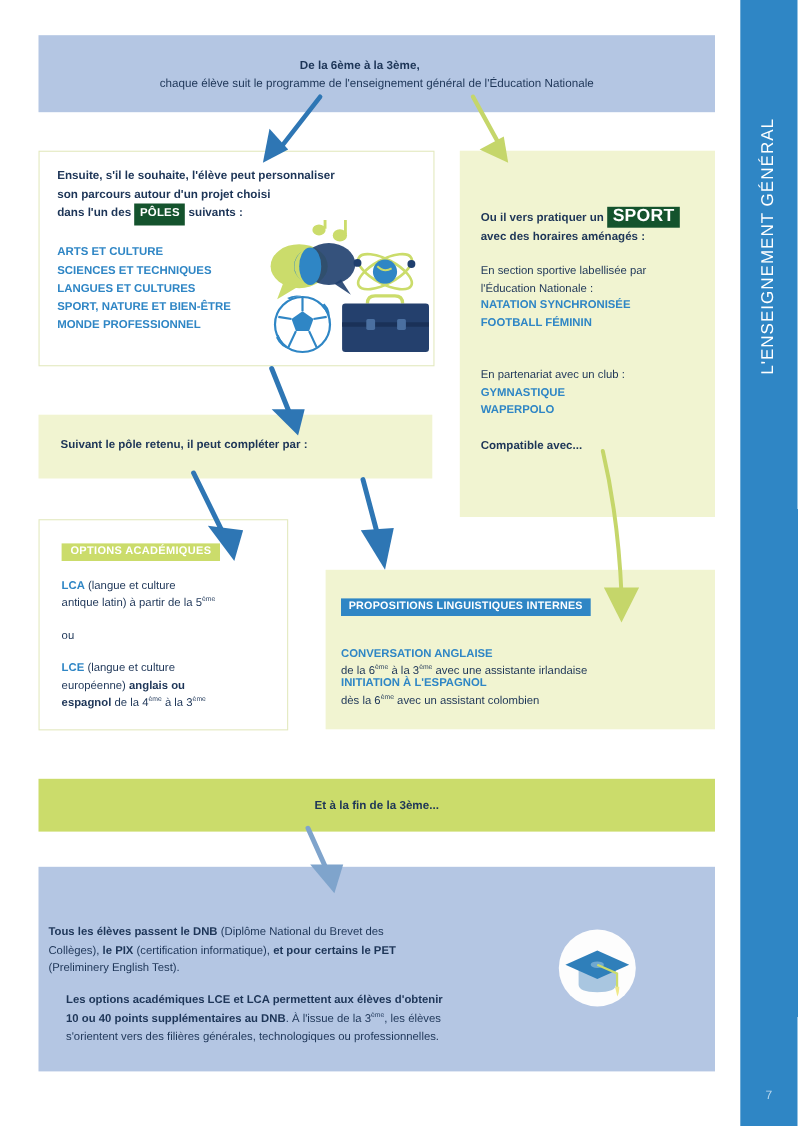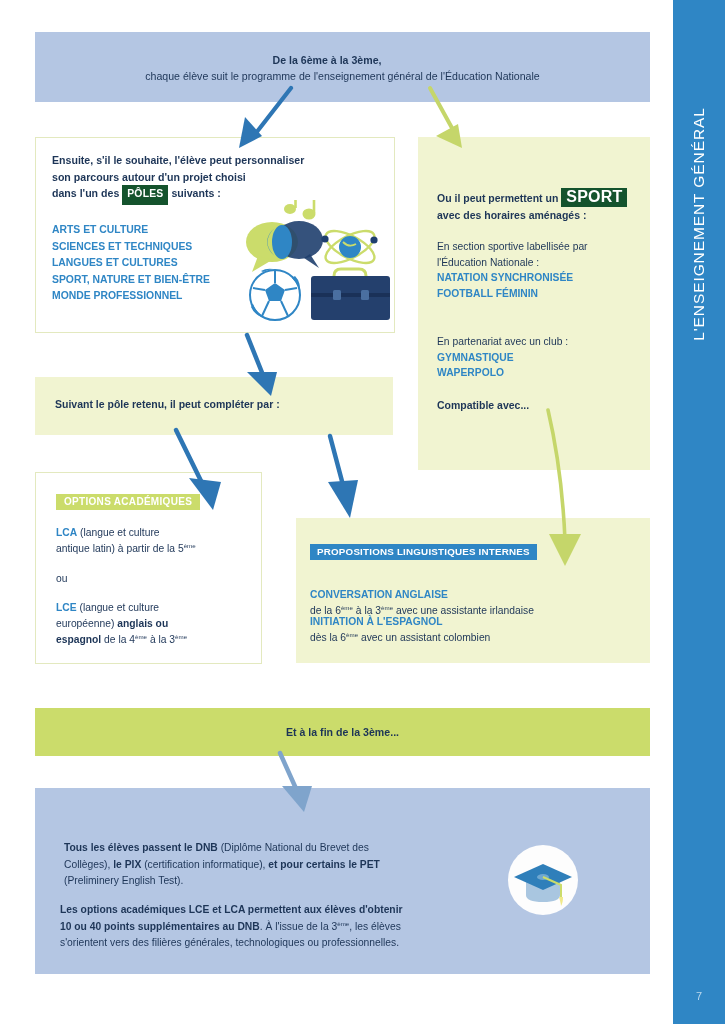--- a/index.html
+++ b/index.html
@@ -127,21 +127,21 @@
       <rect x="89" y="76" width="79" height="44" rx="3" fill="#24406d"></rect>
       <rect x="89" y="93" width="79" height="4" fill="#1a3158"></rect>
       <rect x="111" y="90" width="8" height="10" rx="1.5" fill="#4a6fa0"></rect>
       <rect x="139" y="90" width="8" height="10" rx="1.5" fill="#4a6fa0"></rect>
     </g>
   </svg>
 
   <div class="box-pale" style="left:418px;top:137px;width:232px;height:333px;"></div>
 
   <div class="txt" style="left:437px;top:188px;width:200px;font-weight:bold;font-size:10.5px;line-height:16px;">
-    <span>Ou il peut permettent un </span><span class="tag-blue" style="font-size:16px;">SPORT</span><br>
+    <span>Ou il vers pratiquer un </span><span class="tag-blue" style="font-size:16px;">SPORT</span><br>
     <span>avec des horaires aménagés :</span>
   </div>
 
   <div class="txt" style="left:437px;top:239px;width:200px;line-height:15.5px;">
     <span>En section sportive labellisée par</span><br>
     <span>l'Éducation Nationale :</span><br>
     <span class="blue">NATATION SYNCHRONISÉE</span><br>
     <span class="blue">FOOTBALL FÉMININ</span>
   </div>
 
@@ -198,21 +198,21 @@
 
   <div class="gradcap-circle" style="left:508px;top:845px;width:70px;height:70px;"></div>
   <svg class="illus" style="left:512px;top:858px;" width="62" height="50" viewBox="0 0 62 50">
     <path d="M14 24 L14 37 q0 7 17 7 q17 0 17 -7 L48 24 Z" fill="#a9c6e0"></path>
     <polygon points="31,6 60,19 31,32 2,19" fill="#2f7fba"></polygon>
     <ellipse cx="31" cy="19" rx="6" ry="3" fill="#6fa8d0"></ellipse>
     <path d="M31 19 L49 27 L49 40" stroke="#cbdc6b" stroke-width="2" fill="none"></path>
     <path d="M47 39 q2 7 2 9 q2 -3 2 -9 Z" fill="#f0e98a"></path>
   </svg>
 
-  <div class="txt" style="left:64px;top:840px;width:400px;line-height:16.5px;font-size:10.3px;">
+  <div class="txt" style="left:44px;top:840px;width:400px;line-height:16.5px;font-size:10.3px;">
     <b>Tous les élèves passent le DNB</b><span> (Diplôme National du Brevet des</span><br>
     <span>Collèges), </span><b>le PIX</b><span> (certification informatique), </span><b>et pour certains le PET</b><br>
     <span>(Preliminery English Test).</span>
   </div>
 
   <div class="txt" style="left:60px;top:902px;width:420px;line-height:16.5px;font-size:10.3px;">
     <b>Les options académiques LCE et LCA permettent aux élèves d'obtenir</b><br>
     <b>10 ou 40 points supplémentaires au DNB</b><span>. À l'issue de la 3</span><sup>ème</sup><span>, les élèves</span><br>
     <span>s'orientent vers des filières générales, technologiques ou professionnelles.</span>
   </div>

